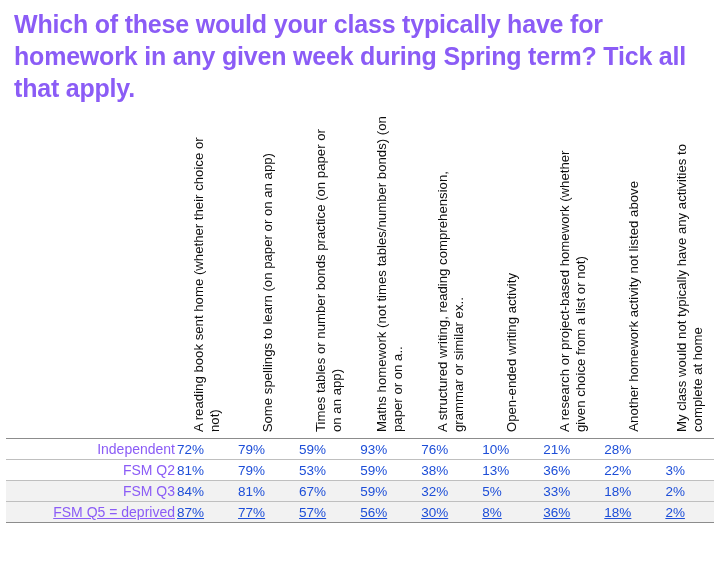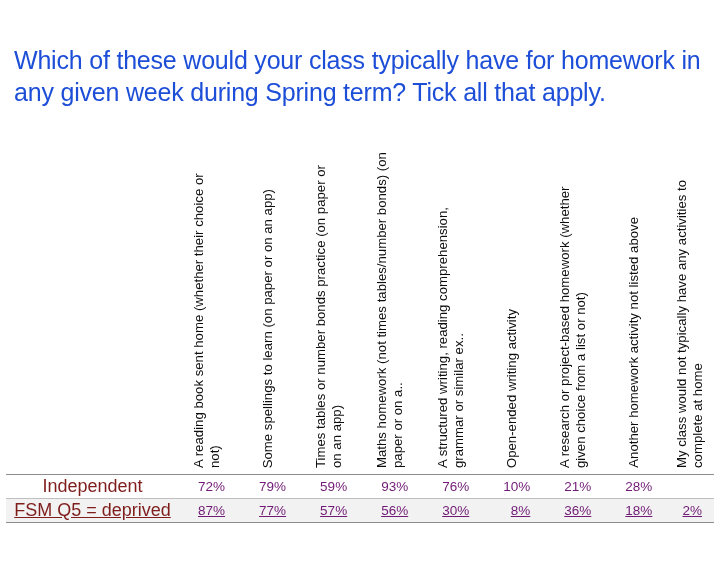--- a/index.html
+++ b/index.html
@@ -17,24 +17,23 @@
   .page {
     position: relative;
     width: 720px;
     height: 572px;
     box-sizing: border-box;
   }
   .question-title {
     padding: 8px 10px 0 14px;
     font-size: 25px;
     line-height: 1.28;
-    font-weight: 400;
-    color: #1d4ed8;
+    font-weight: 700;
+    color: #8b5cf6;
     letter-spacing: -0.2px;
-    margin-top: 36px;
   }
   table.matrix {
     position: absolute;
     left: 6px;
     top: 110px;
     width: 708px;
     border-collapse: collapse;
     font-size: 13.5px;
   }
   table.matrix th.corner {
@@ -67,33 +66,33 @@
     color: #0d0d0d;
     max-height: 316px;
   }
   tbody tr {
     height: 21px;
   }
   tbody tr.alt {
     background: #f2f2f2;
   }
   td.rowlabel {
-    text-align: center;
+    text-align: right;
     padding-left: 4px;
-    font-size: 18px;
-    color: #7f1d1d;
+    font-size: 14px;
+    color: #8b5cf6;
     border-top: 1px solid #bfbfbf;
     border-bottom: 1px solid #bfbfbf;
     white-space: nowrap;
   }
   td.val {
-    text-align: right;
+    text-align: left;
     padding-right: 12px;
     font-size: 13.5px;
-    color: #701a75;
+    color: #1d4ed8;
     border-top: 1px solid #bfbfbf;
     border-bottom: 1px solid #bfbfbf;
   }
   tbody tr:first-child td {
     border-top: 1px solid #8c8c8c;
   }
   tbody tr:last-child td {
     border-bottom: 1px solid #8c8c8c;
     text-decoration: underline;
   }
@@ -162,20 +161,44 @@
         <td class="val">72%</td>
         <td class="val">79%</td>
         <td class="val">59%</td>
         <td class="val">93%</td>
         <td class="val">76%</td>
         <td class="val">10%</td>
         <td class="val">21%</td>
         <td class="val">28%</td>
         <td class="val"></td>
       </tr>
+      <tr>
+        <td class="rowlabel">FSM Q2</td>
+        <td class="val">81%</td>
+        <td class="val">79%</td>
+        <td class="val">53%</td>
+        <td class="val">59%</td>
+        <td class="val">38%</td>
+        <td class="val">13%</td>
+        <td class="val">36%</td>
+        <td class="val">22%</td>
+        <td class="val">3%</td>
+      </tr>
+      <tr class="alt">
+        <td class="rowlabel">FSM Q3</td>
+        <td class="val">84%</td>
+        <td class="val">81%</td>
+        <td class="val">67%</td>
+        <td class="val">59%</td>
+        <td class="val">32%</td>
+        <td class="val">5%</td>
+        <td class="val">33%</td>
+        <td class="val">18%</td>
+        <td class="val">2%</td>
+      </tr>
       <tr class="alt">
         <td class="rowlabel">FSM Q5 = deprived</td>
         <td class="val">87%</td>
         <td class="val">77%</td>
         <td class="val">57%</td>
         <td class="val">56%</td>
         <td class="val">30%</td>
         <td class="val">8%</td>
         <td class="val">36%</td>
         <td class="val">18%</td>

